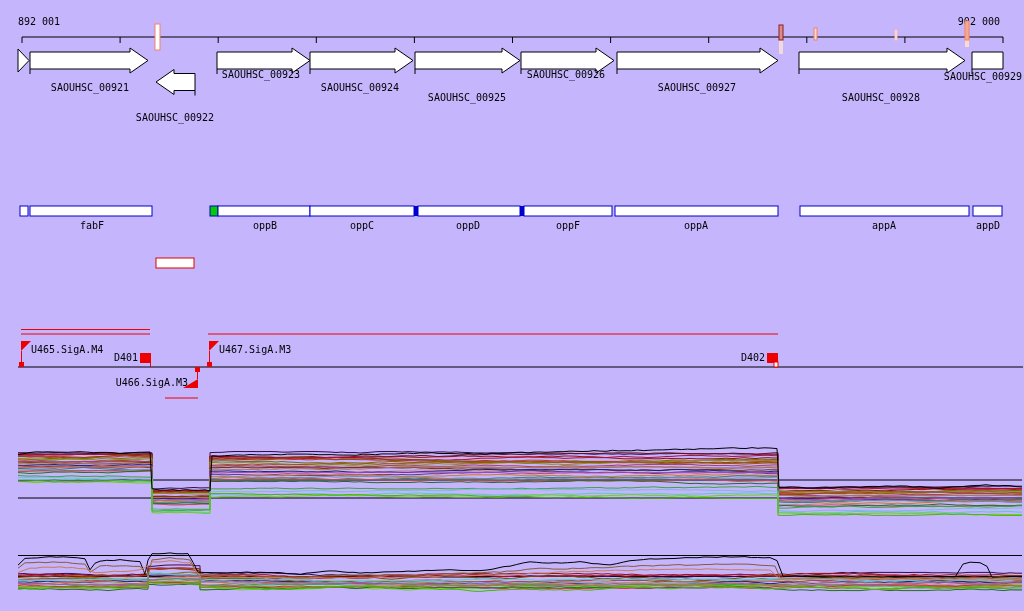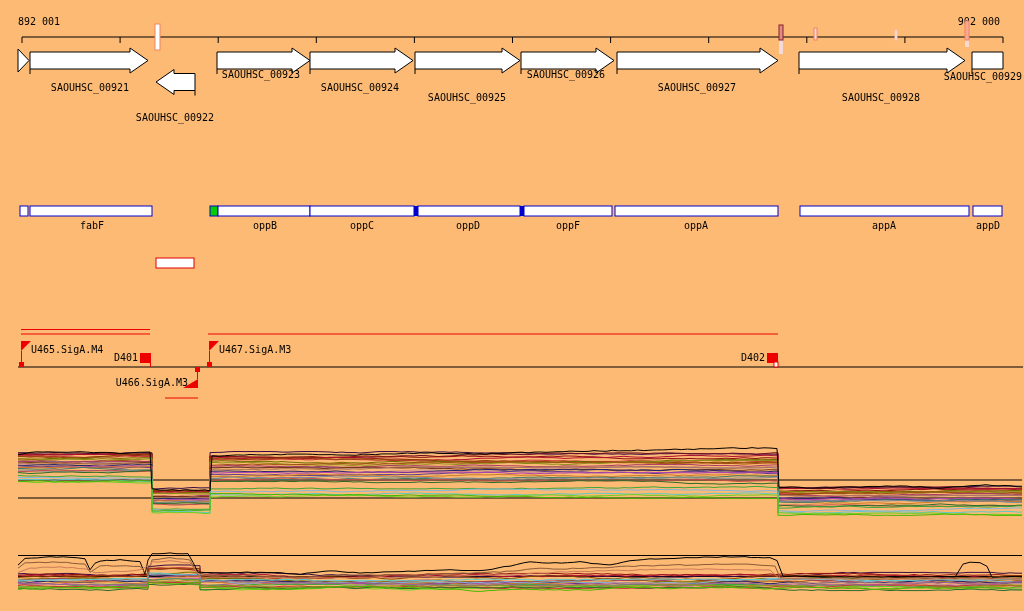--- a/index.html
+++ b/index.html
@@ -1,16 +1,16 @@
 <!DOCTYPE html>
 <html><head>
 <meta charset="utf-8">
 <style>
   html,body{margin:0;padding:0;background:#fff;}
-  #stage{position:relative;width:1024px;height:611px;background:#fdba74;overflow:hidden;}
+  #stage{position:relative;width:1024px;height:611px;background:#c4b5fd;overflow:hidden;}
   svg{position:absolute;left:0;top:0;}
   text{font-family:"DejaVu Sans Mono",monospace;font-size:10px;fill:#000;}
 </style>
 </head>
 <body>
 
 <div id="stage">
   <svg id="scene" width="1024" height="611" viewBox="0 0 1024 611">
     <text x="18" y="25" text-anchor="start">892 001</text>
     <text x="1000" y="25" text-anchor="end">902 000</text>

